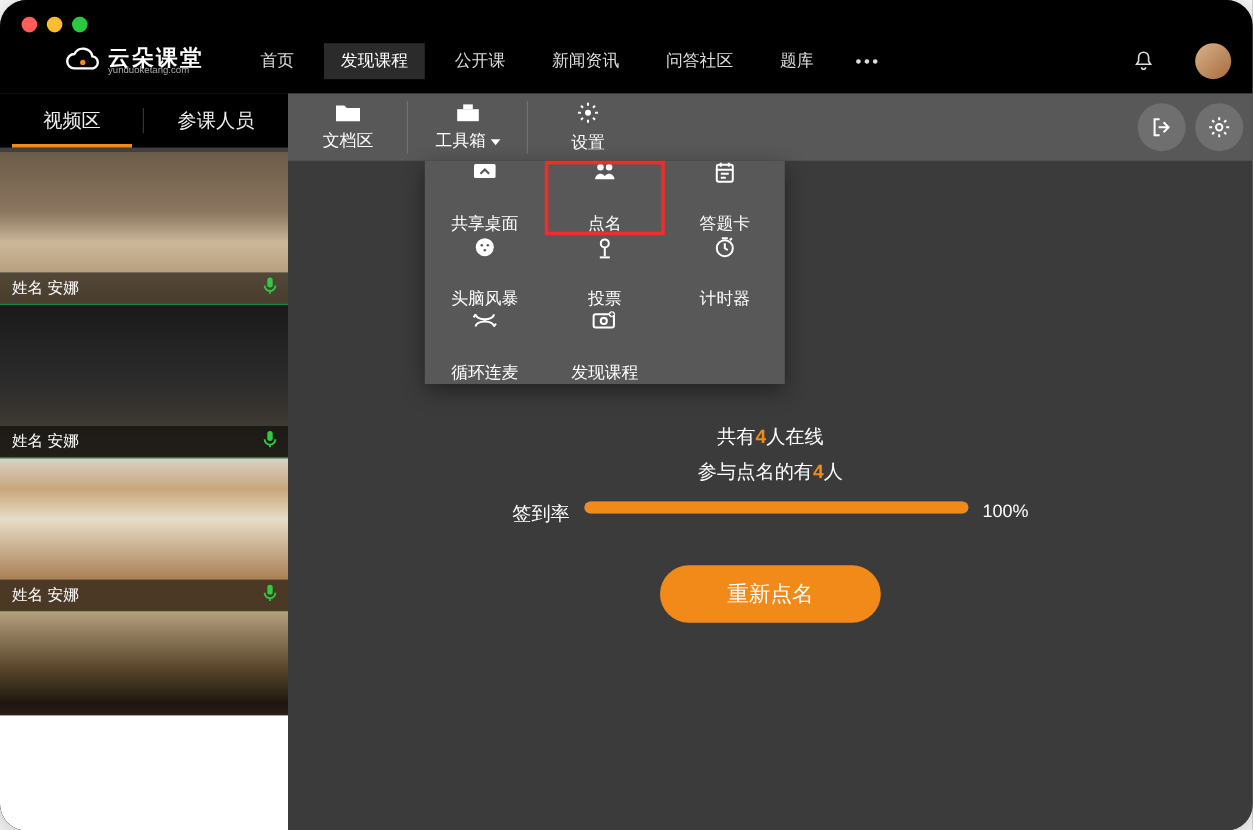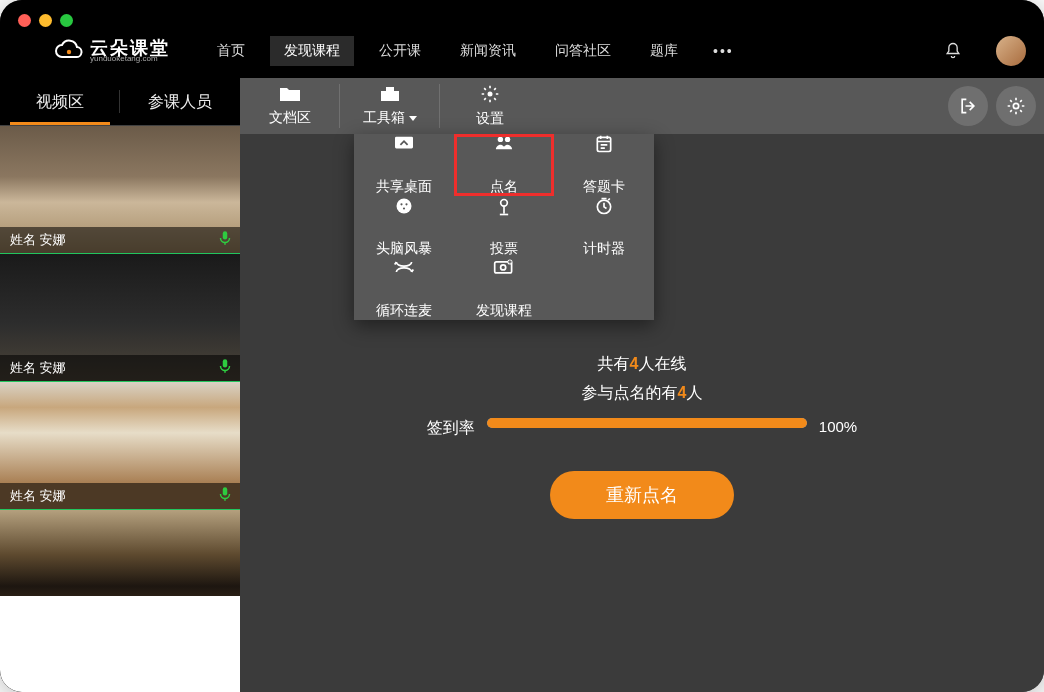--- a/index.html
+++ b/index.html
@@ -73,21 +73,21 @@
   
   .sidebar {
     width: 240px;
     background: #000;
     display: flex;
     flex-direction: column;
   }
   .tabs {
     display: flex;
     height: 48px;
-    border-bottom: 1px solid #404040;
+    border-bottom: 3px solid #404040;
     font-family: Liberation Serif, serif;
   }
   .tab {
     flex: 1;
     text-align: center;
     color: #eee;
     font-size: 16px;
     line-height: 48px;
     cursor: pointer;
     position: relative;

